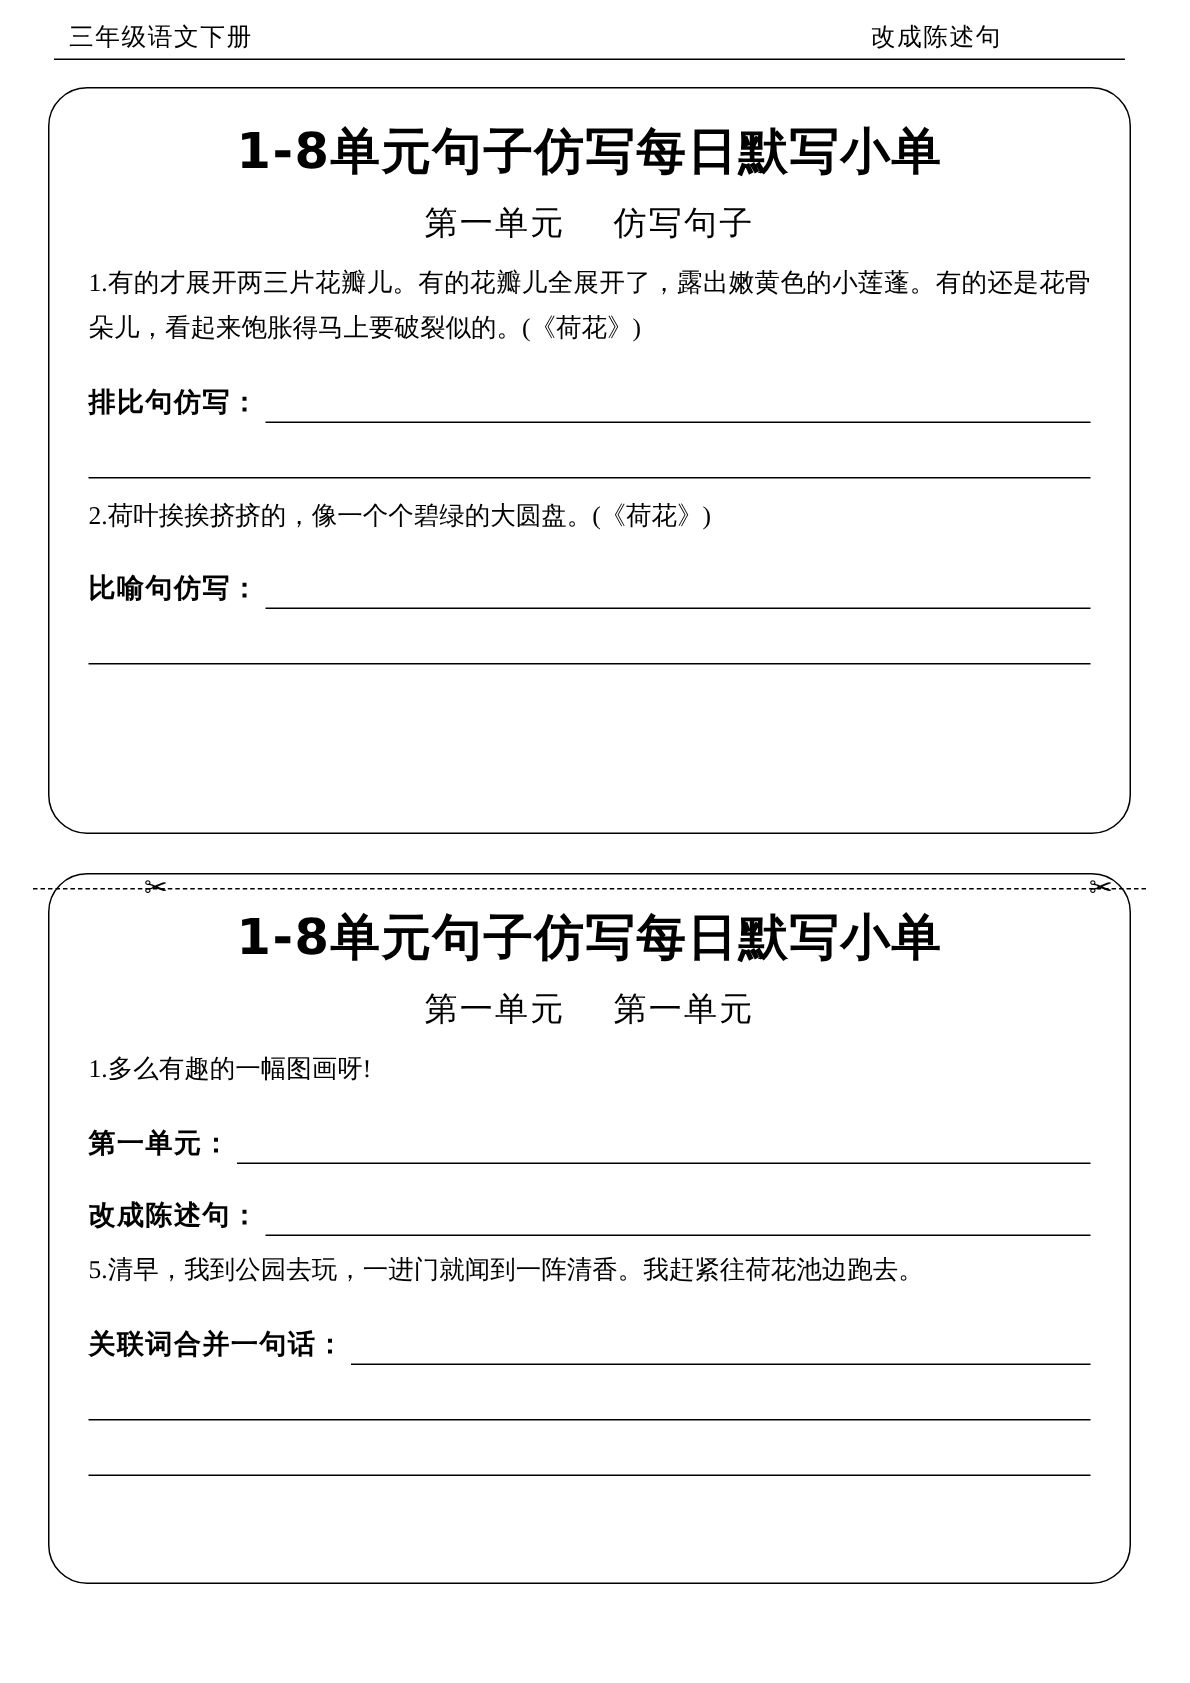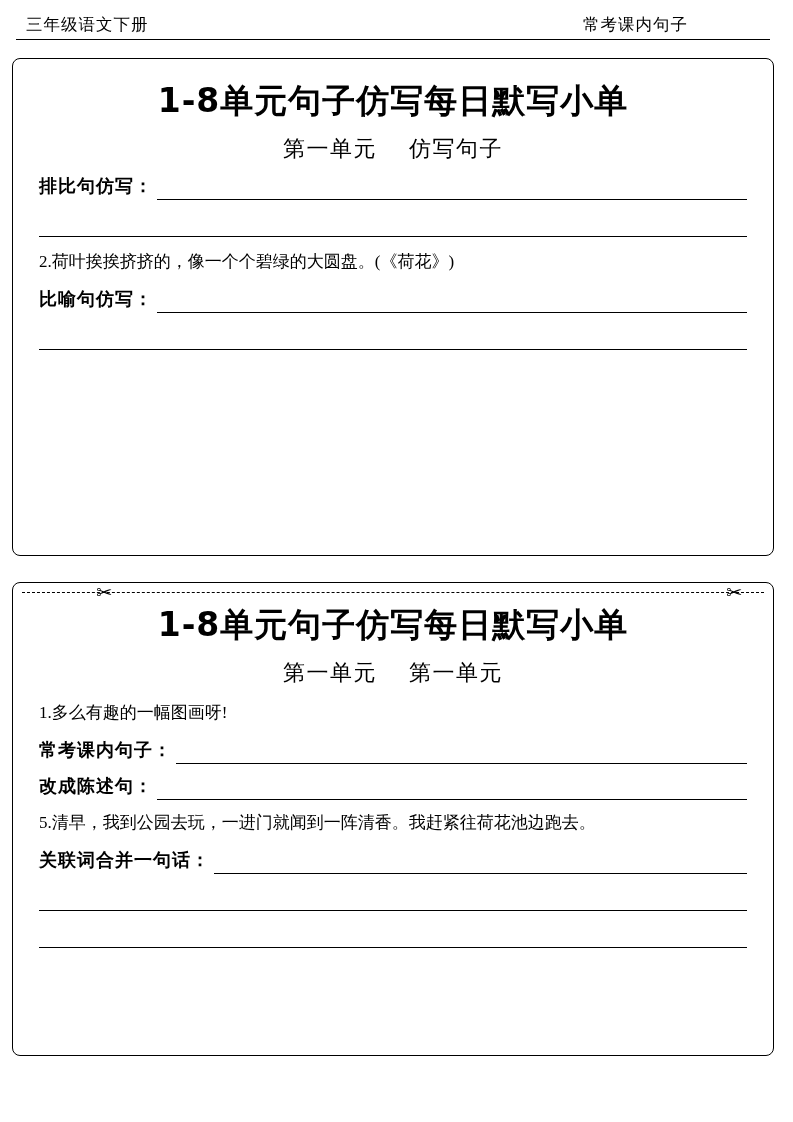--- a/index.html
+++ b/index.html
@@ -13,21 +13,21 @@
     font-family: "Liberation Serif", "DejaVu Serif", serif;
     color: #000000;
     position: relative;
     overflow: hidden;
   }
   .page {
     position: relative;
     width: 786px;
     height: 1122px;
     box-sizing: border-box;
-    padding: 0 12px;
+    padding: 0 32px;
   }
 
   
   .header {
     position: relative;
     height: 44px;
     padding-top: 14px;
     box-sizing: border-box;
   }
   .header-row {
@@ -42,21 +42,21 @@
   .header-right { font-weight: 400; padding-right: 78px; }
   .header-rule {
     border-bottom: 1.6px solid #000;
     margin: 0 4px;
   }
 
   
   .card {
     position: relative;
     border: 1.7px solid #000;
-    border-radius: 8px;
+    border-radius: 26px;
     box-sizing: border-box;
     padding: 14px 26px 16px 26px;
   }
   .card-1 { height: 498px; margin-top: 14px; }
   .card-2 { height: 474px; margin-top: 26px; }
 
   .sheet-title {
     text-align: center;
     font-size: 33px;
     font-weight: 700;
@@ -79,21 +79,21 @@
     font-size: 17px;
     line-height: 1.75;
     margin: 2px 0 2px 0;
     text-align: justify;
   }
 
   
   .answer-row {
     display: flex;
     align-items: flex-end;
-    margin-top: 10px;
+    margin-top: 22px;
     margin-bottom: 2px;
   }
   .answer-label {
     font-size: 18px;
     font-weight: 700;
     font-family: "DejaVu Sans", "Liberation Sans", sans-serif;
     white-space: nowrap;
     letter-spacing: 1px;
     padding-bottom: 2px;
   }
@@ -129,35 +129,36 @@
   .scissors.right { right: 22px; }
 </style>
 </head>
 <body>
 
 <div class="page">
 
   <div class="header">
     <div class="header-row">
       <span class="header-left">三年级语文下册</span>
-      <span class="header-right">常考课内句子</span>
+      <span class="header-right">改成陈述句</span>
     </div>
     <div class="header-rule"></div>
   </div>
 
   <div class="card card-1">
 
     <div class="sheet-title">1-8单元句子仿写每日默写小单</div>
 
     <div class="sheet-sub">
       <span>第一单元</span>
       <span class="gap"></span>
       <span>仿写句子</span>
     </div>
 
+    <div class="q">1.有的才展开两三片花瓣儿。有的花瓣儿全展开了，露出嫩黄色的小莲蓬。有的还是花骨朵儿，看起来饱胀得马上要破裂似的。(《荷花》)</div>
 
     <div class="answer-row">
       <span class="answer-label">排比句仿写：</span>
       <span class="answer-line"></span>
     </div>
     <div class="blank-line"></div>
 
     <div class="q" style="margin-top:10px">2.荷叶挨挨挤挤的，像一个个碧绿的大圆盘。(《荷花》)</div>
 
     <div class="answer-row">
@@ -177,21 +178,21 @@
     <div class="sheet-title">1-8单元句子仿写每日默写小单</div>
 
     <div class="sheet-sub">
       <span>第一单元</span>
       <span class="gap"></span>
       <span>第一单元</span>
     </div>
 
     <div class="q">1.多么有趣的一幅图画呀!</div>
     <div class="answer-row">
-      <span class="answer-label">常考课内句子：</span>
+      <span class="answer-label">第一单元：</span>
       <span class="answer-line"></span>
     </div>
 
     <div class="answer-row">
       <span class="answer-label">改成陈述句：</span>
       <span class="answer-line"></span>
     </div>
 
     <div class="q" style="margin-top:8px">5.清早，我到公园去玩，一进门就闻到一阵清香。我赶紧往荷花池边跑去。</div>
     <div class="answer-row">

